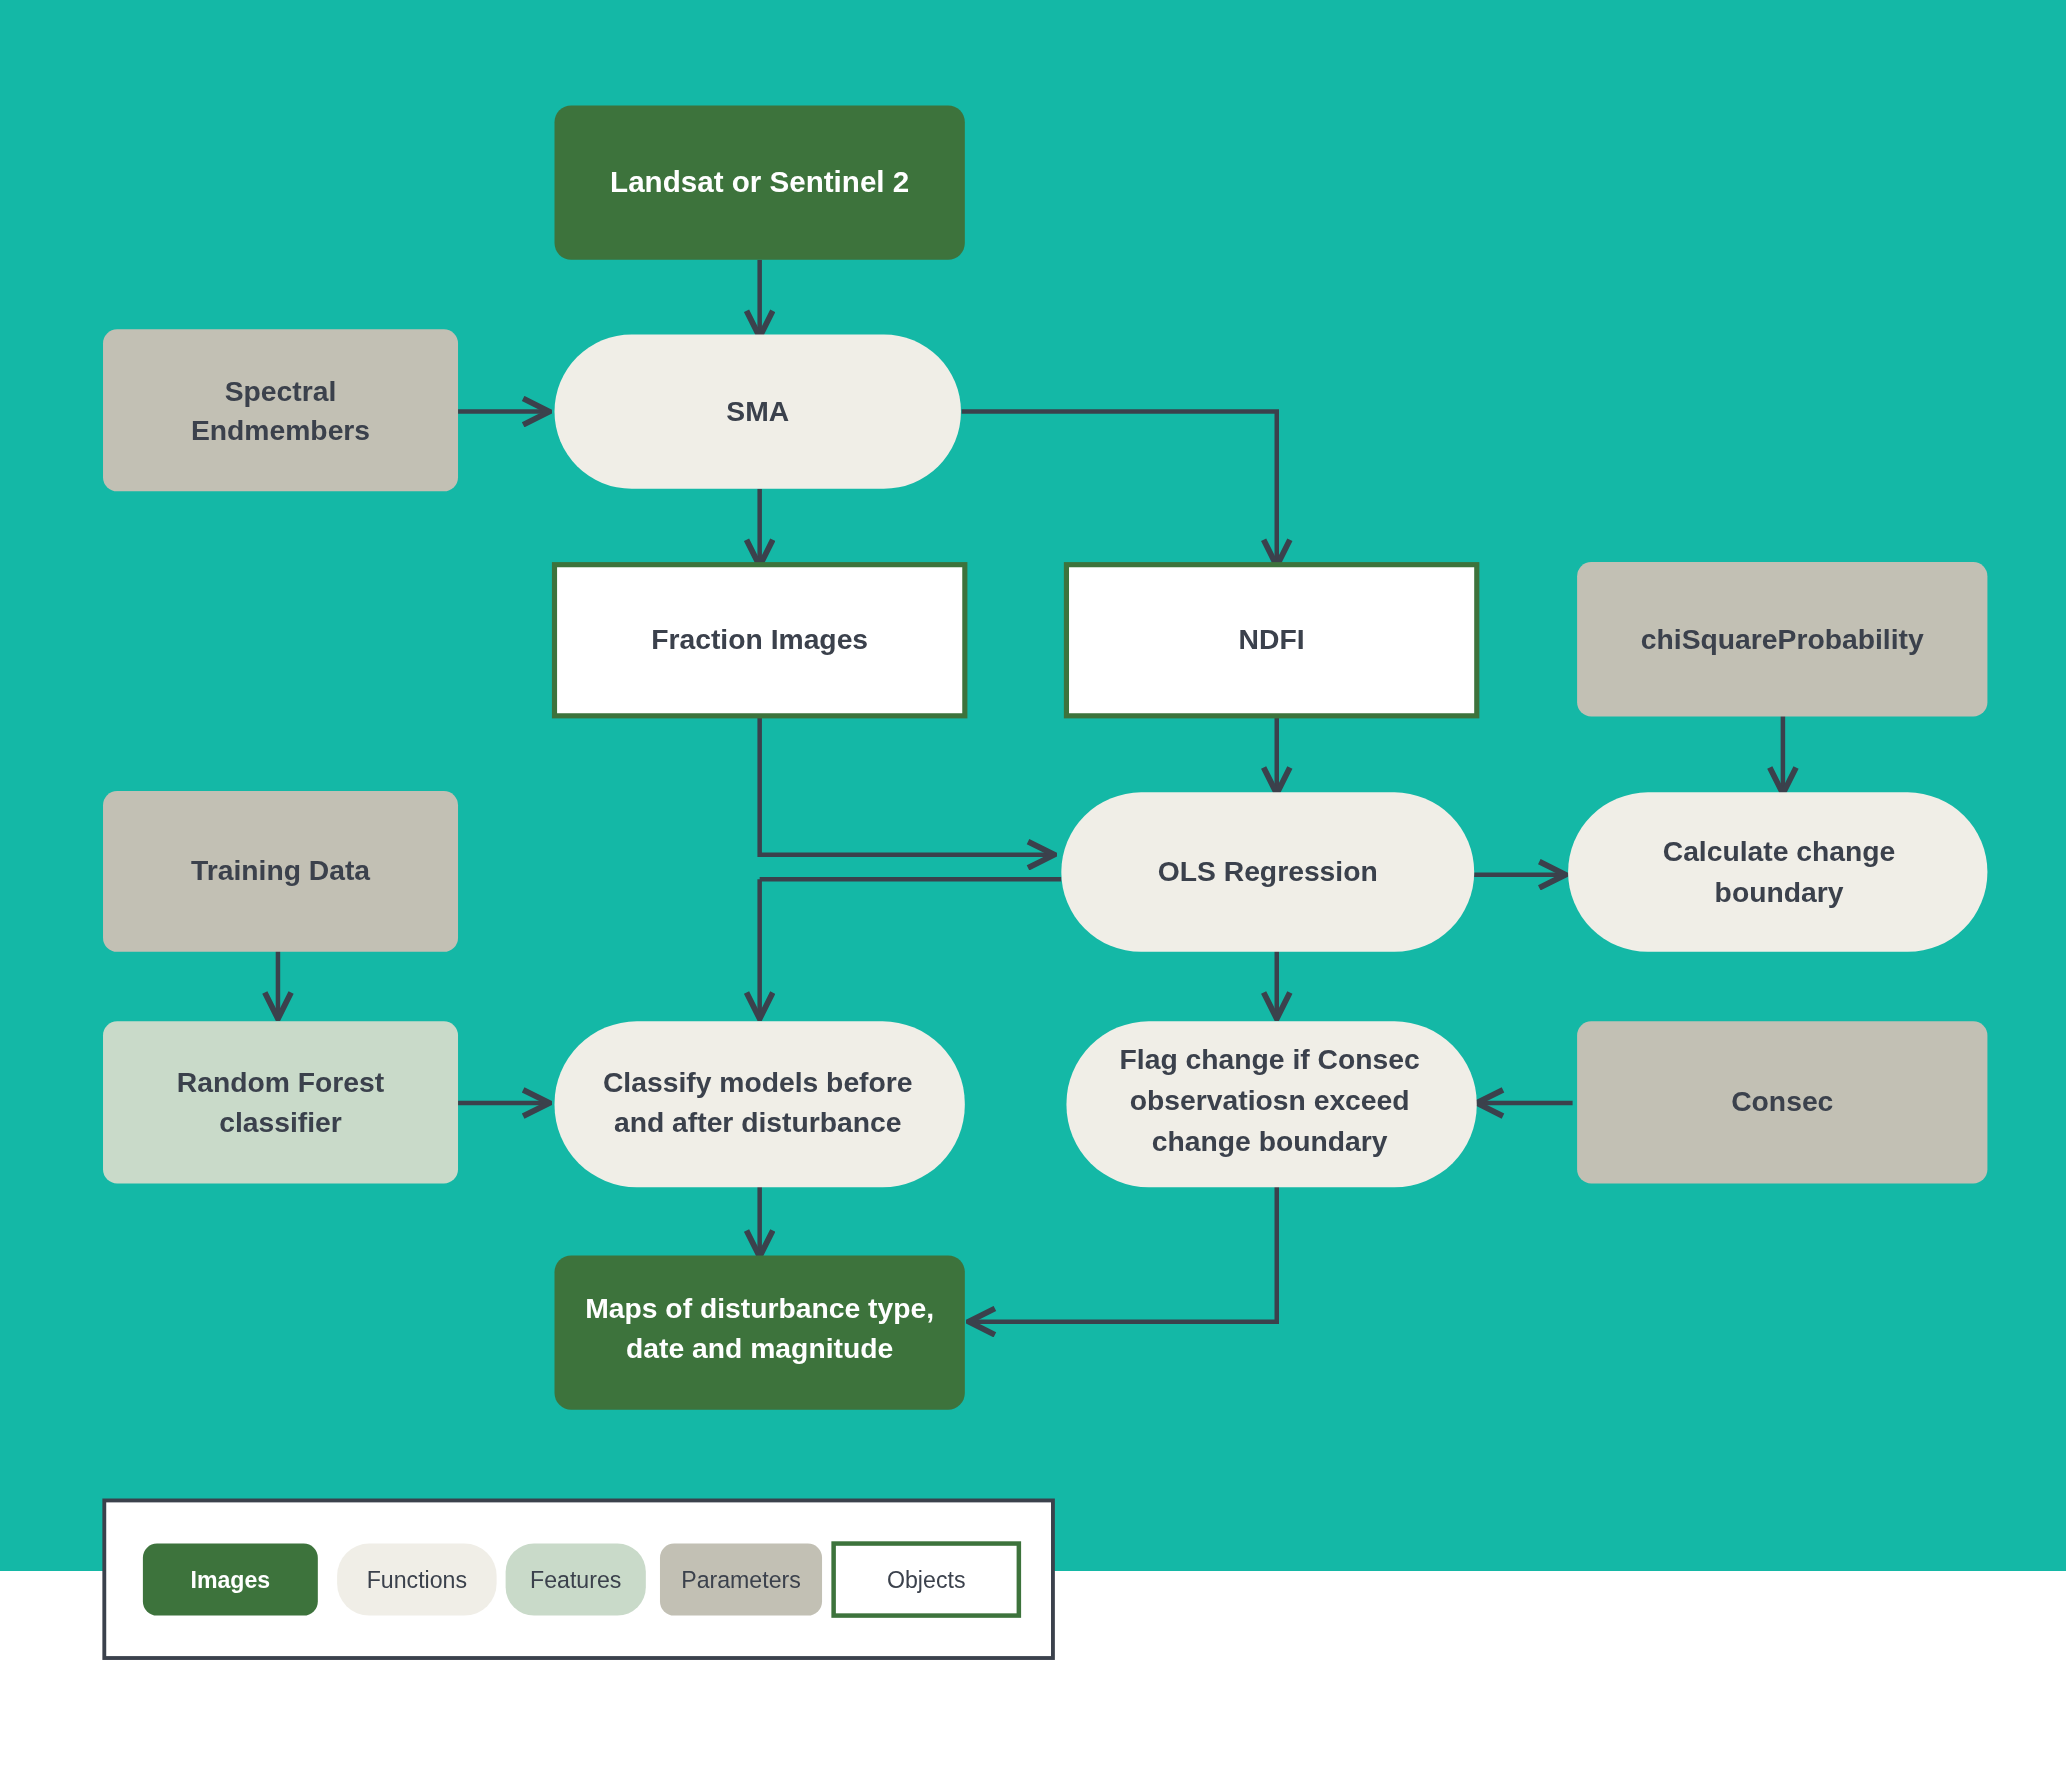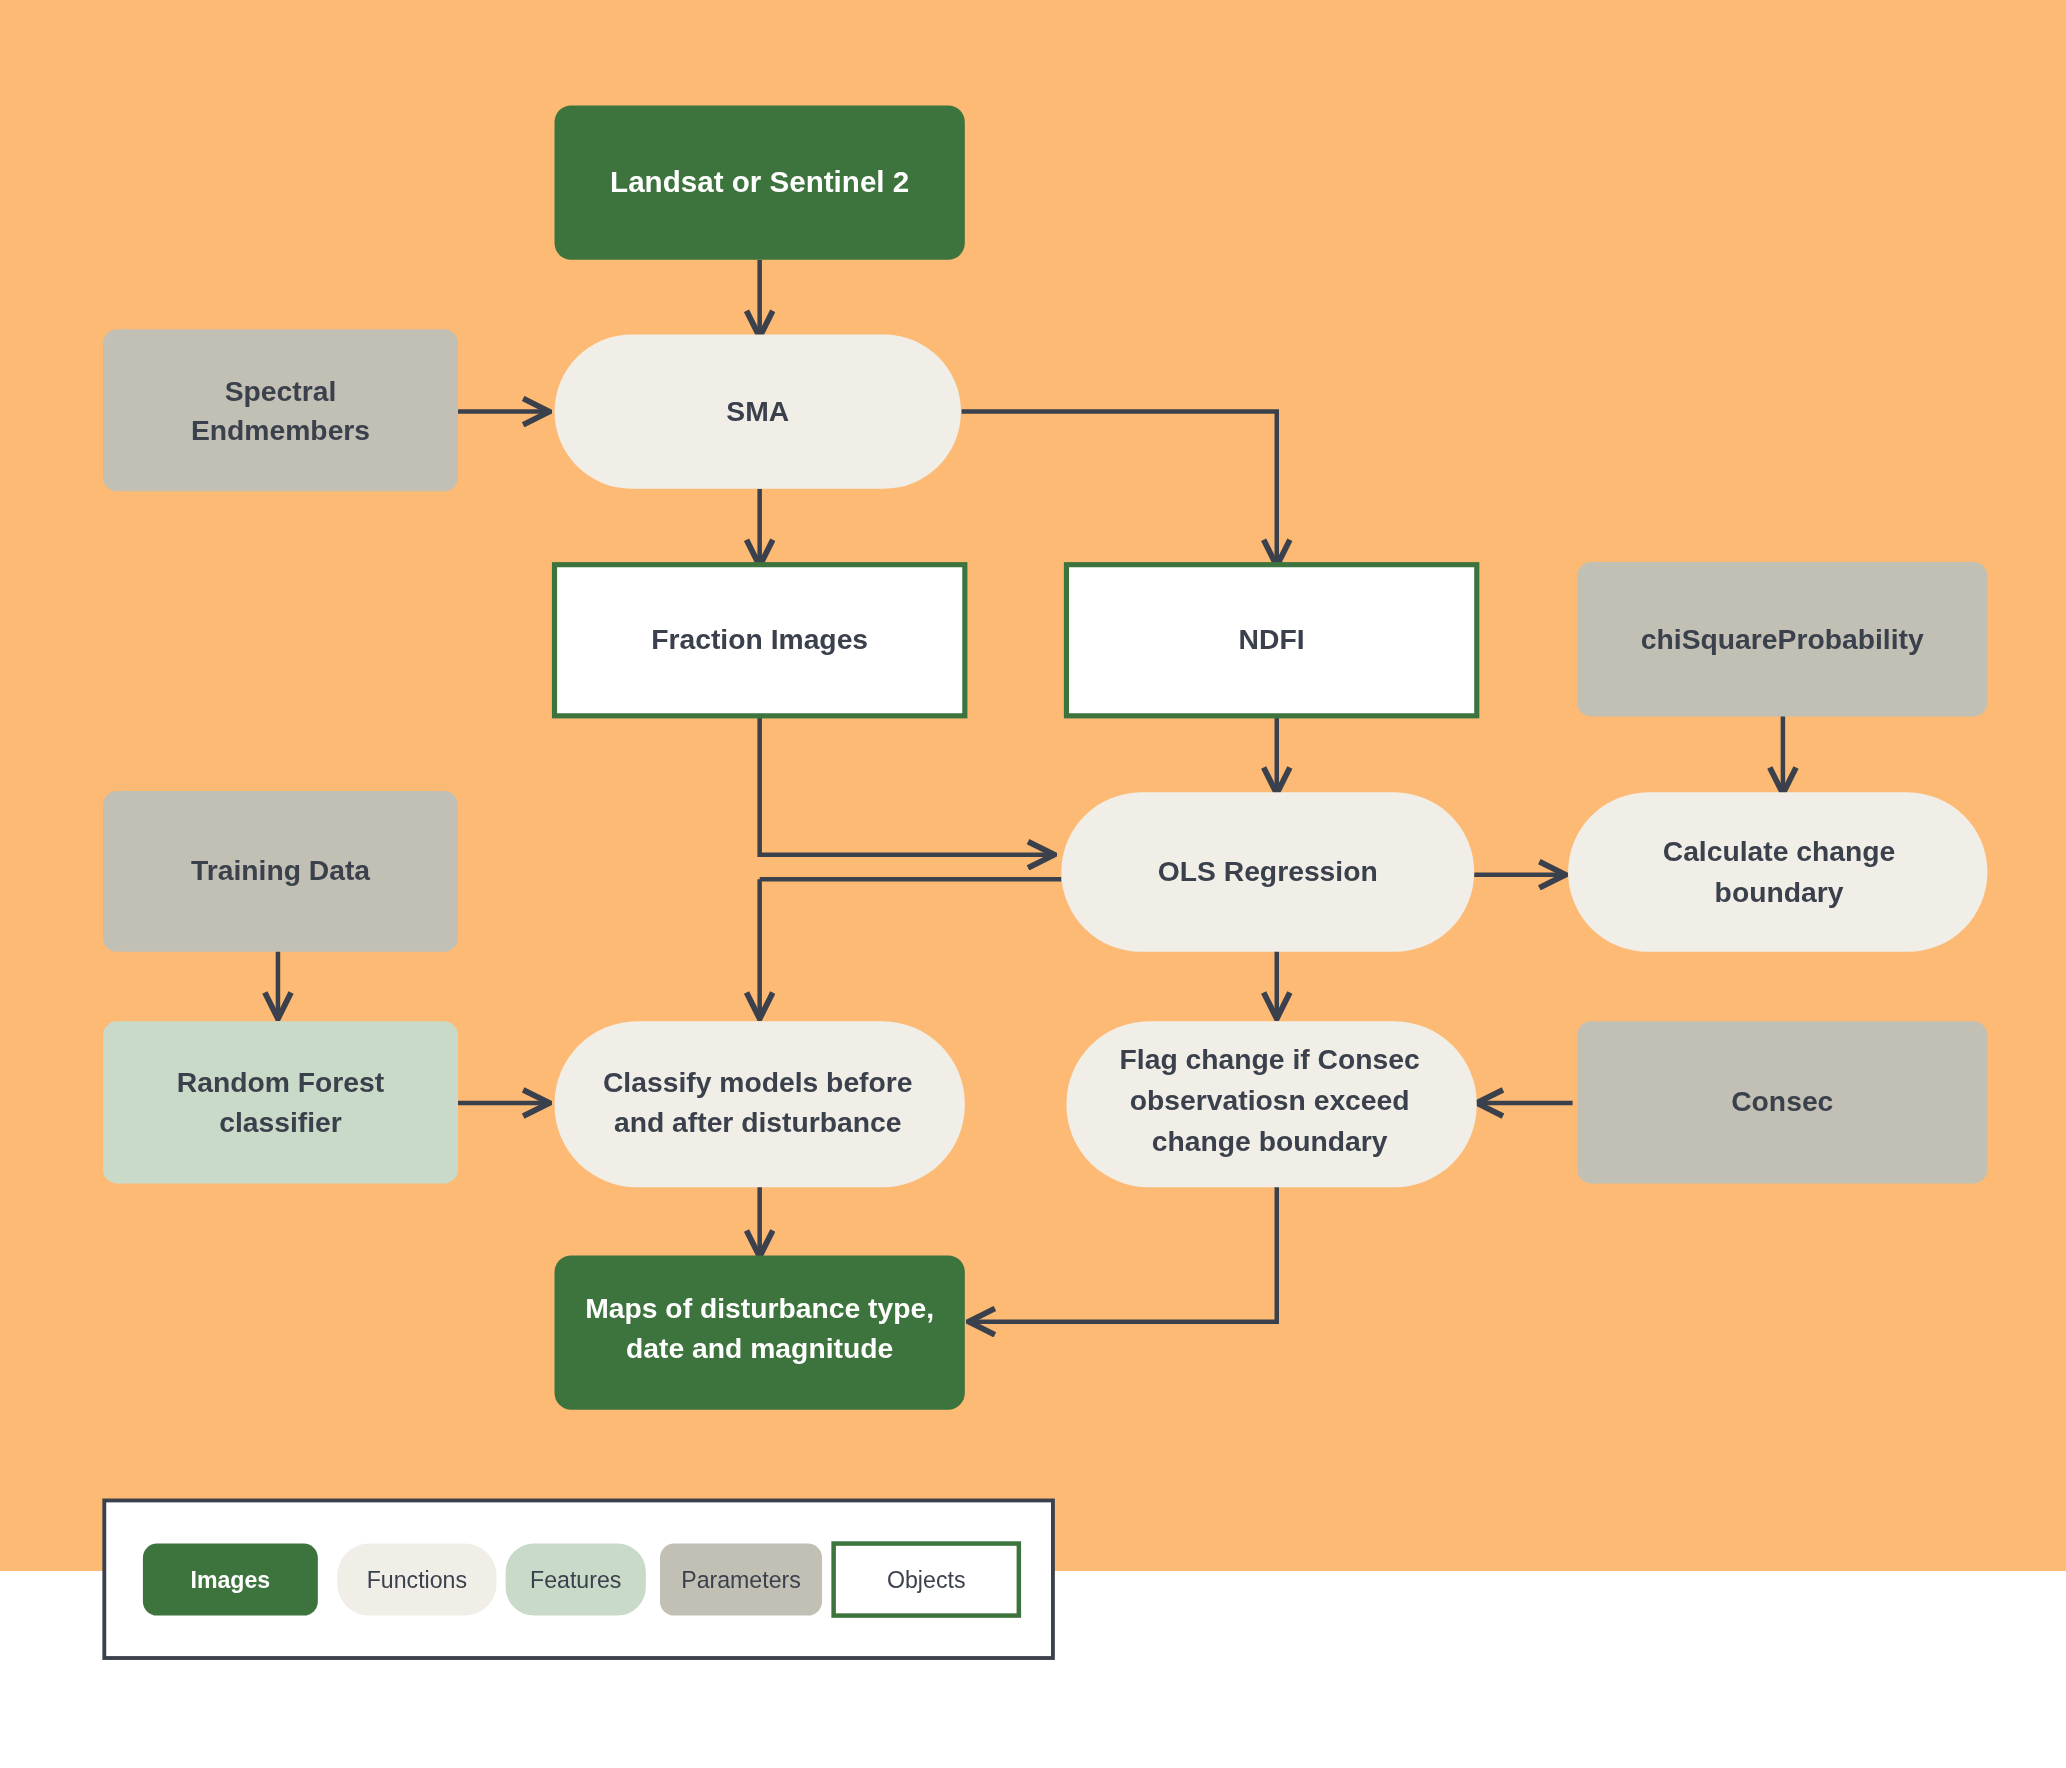--- a/index.html
+++ b/index.html
@@ -10,21 +10,21 @@
   body {
     width: 2066px;
     height: 1768px;
     font-family: "Liberation Sans", sans-serif;
     overflow: hidden;
   }
   #stage {
     position: relative;
     width: 2066px;
     height: 1571px;
-    background: #fdba74;
+    background: #14b8a6;
   }
   svg.flow {
     position: absolute;
     left: 0;
     top: 0;
     width: 2066px;
     height: 1768px;
   }
   .node-text {
     font-family: "Liberation Sans", sans-serif;

